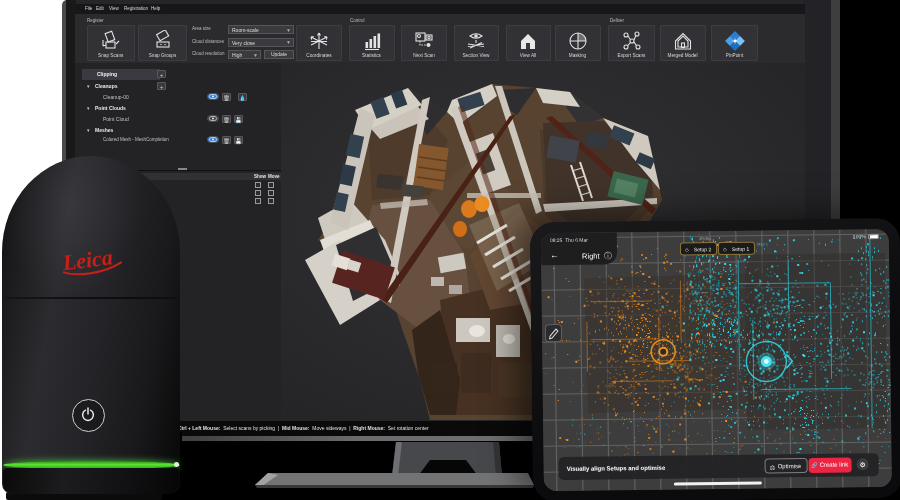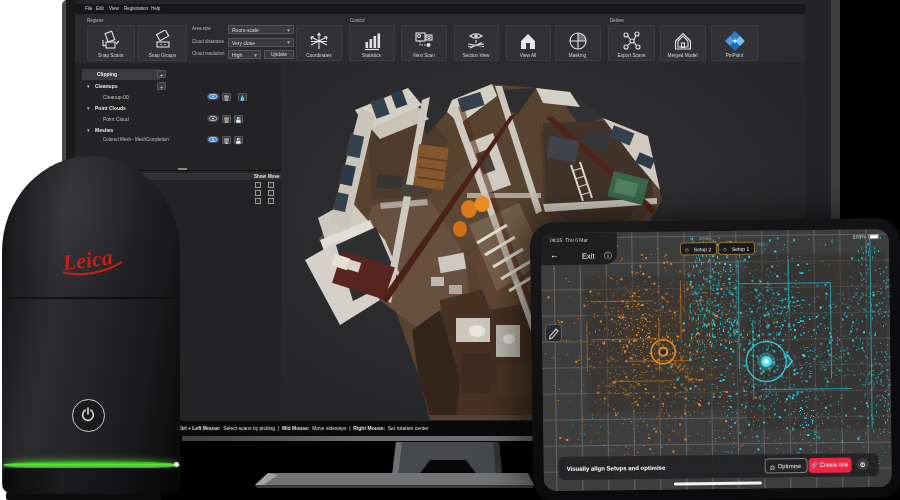--- a/index.html
+++ b/index.html
@@ -3275,21 +3275,21 @@
     </svg>
 
     <div class="abs" style="left:0; top:0; width:76px; height:32px; background:#1e1e1f; border-radius: 0 0 12px 0;"></div>
 
     <div class="abs" style="left:9px; top:4px; color:#dadada; font-size:5px;">08:25&nbsp;&nbsp;Thu 6 Mar</div>
     <div class="abs" style="left:312px; top:4px; color:#dadada; font-size:5px;">100%</div>
     <div class="abs" style="left:327px; top:4.5px; width:11px; height:5.5px; border:1px solid #9a9a9a; border-radius:1.5px;">
       <div class="abs" style="left:0.5px; top:0.5px; width:8px; height:3px; background:#fff;"></div>
     </div>
     <span class="abs" style="left:9px; top:17px; color:#fff; font-size:9px;">←</span>
-    <span class="abs" style="left:41px; top:19px; color:#fff; font-size:7.5px;">Exit</span>
+    <span class="abs" style="left:41px; top:19px; color:#fff; font-size:7.5px;">Right</span>
     <span class="abs" style="left:63px; top:18px; color:#ccc; font-size:8px;">ⓘ</span>
 
     <div class="abs" style="left:158px; top:5px; color:#999; font-size:4.5px;">4 links</div>
     <div class="abs" style="left:139px; top:11px; width:37px; height:13px; background:#1b1b1b; border:1px solid #8f7339; border-radius:3px; color:#eee; font-size:5px;">
       <span class="abs" style="left:4px; top:3px; color:#ddd;">◇</span>
           <span class="abs" style="left:13px; top:3px;">Setup 2</span>
         </div>
     <div class="abs" style="left:177px; top:11px; width:37px; height:13px; background:#1b1b1b; border:1px solid #8f7339; border-radius:3px; color:#eee; font-size:5px;">
       <span class="abs" style="left:4px; top:3px; color:#ddd;">◇</span>
           <span class="abs" style="left:13px; top:3px;">Setup 1</span>

